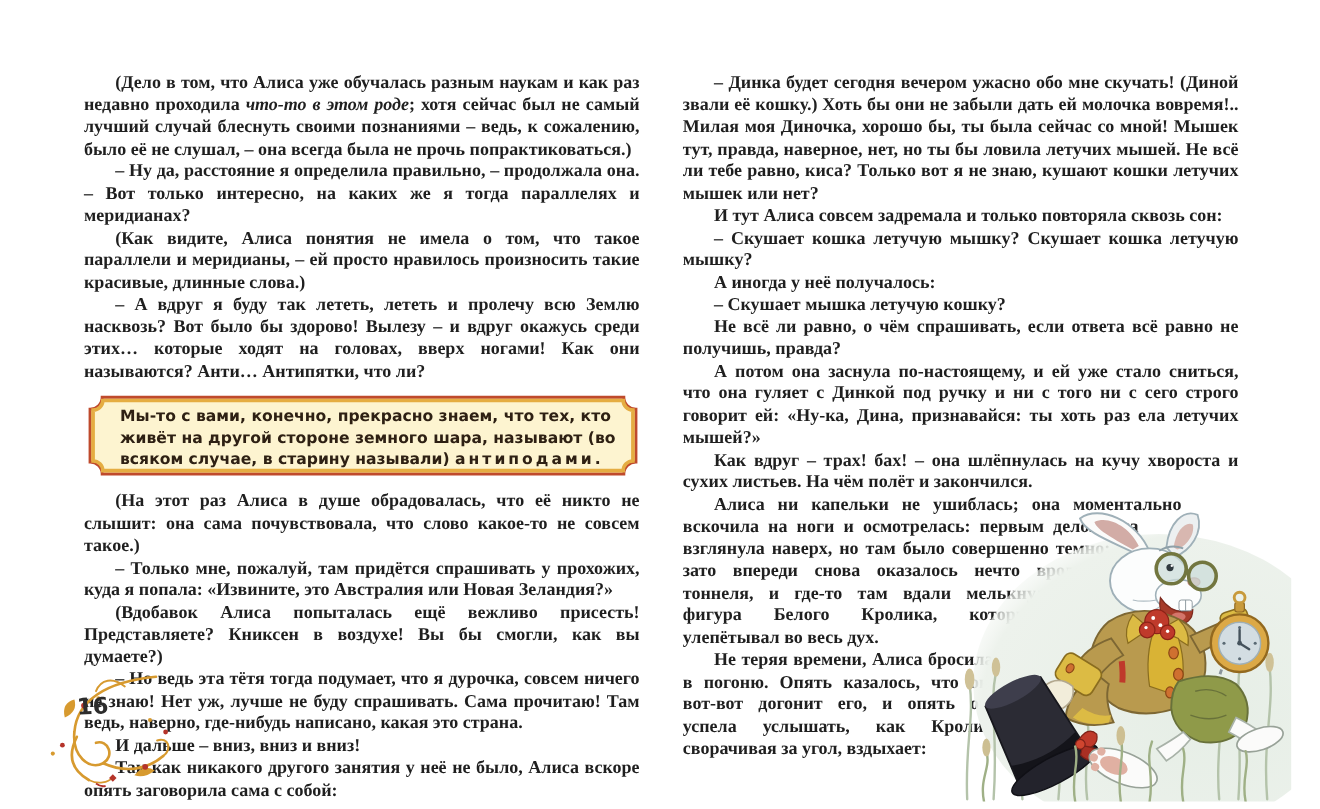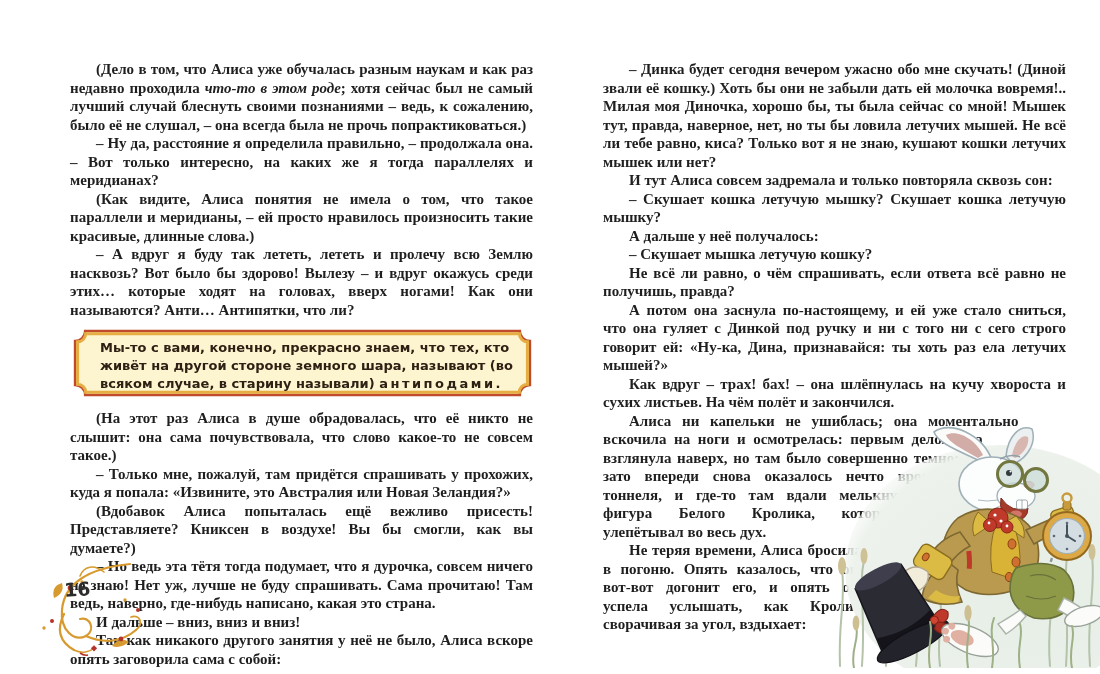--- a/index.html
+++ b/index.html
@@ -3,21 +3,21 @@
 <meta charset="utf-8">
 <style>
   html,body{margin:0;padding:0;}
   body{
     width:1100px;height:674px;overflow:hidden;background:#ffffff;
     font-family:"Liberation Serif", serif;color:#1f1f1f;position:relative;
   }
   .page-text{position:absolute;top:60px;width:463px;font-size:15px;line-height:18.5px;
     font-weight:600;text-align:justify;hyphens:auto;}
   #left-text{left:70px;}
-  #right-text{left:603px;}
+  #right-text{left:569px;}
   .page-text p{margin:0;text-indent:26px;}
   .it{font-style:italic;}
 
   
   .callout{position:relative;margin:9px 0 11px 2px;height:70px;}
   .callout svg{position:absolute;left:0;top:0;width:100%;height:100%;}
   .callout .callout-text{
     position:relative;z-index:1;padding:11px 20px 0 28px;
     font-family:"DejaVu Sans", sans-serif;font-size:13px;line-height:1.38;
     font-weight:bold;color:#2e2013;text-align:left;text-indent:0;
@@ -94,21 +94,21 @@
         <path d="M56 95 q4 3 8 2" stroke="#b5342a" stroke-width="1.6" fill="none"></path>
       </g>
     </svg>
     <span class="pagenum">16</span>
   </div>
 
   <div class="page-text" id="right-text">
     <p>– Динка будет сегодня вечером ужасно обо мне скучать! (Диной звали её кошку.) Хоть бы они не забыли дать ей молочка вовремя!.. Милая моя Диночка, хорошо бы, ты была сейчас со мной! Мышек тут, правда, наверное, нет, но ты бы ловила летучих мышей. Не всё ли тебе равно, киса? Только вот я не знаю, кушают кошки летучих мышек или нет?</p>
     <p>И тут Алиса совсем задремала и только повторяла сквозь сон:</p>
     <p>– Скушает кошка летучую мышку? Скушает кошка летучую мышку?</p>
-    <p>А дальше у неё получалось:</p>
+    <p>А иногда у неё получалось:</p>
     <p>– Скушает мышка летучую кошку?</p>
     <p>Не всё ли равно, о чём спрашивать, если ответа всё равно не получишь, правда?</p>
     <p>А потом она заснула по-настоящему, и ей уже стало сниться, что она гуляет с Динкой под ручку и ни с того ни с сего строго говорит ей: «Ну-ка, Дина, признавайся: ты хоть раз ела летучих мышей?»</p>
     <p>Как вдруг – трах! бах! – она шлёпнулась на кучу хвороста и сухих листьев. На чём полёт и закончился.</p>
 
     <div class="wrap-block">
       <div class="illus-float">
         <svg width="290" height="258" viewBox="0 0 290 258">
           <defs>
             <radialGradient id="bgw" cx="0.62" cy="0.6" r="0.75">

